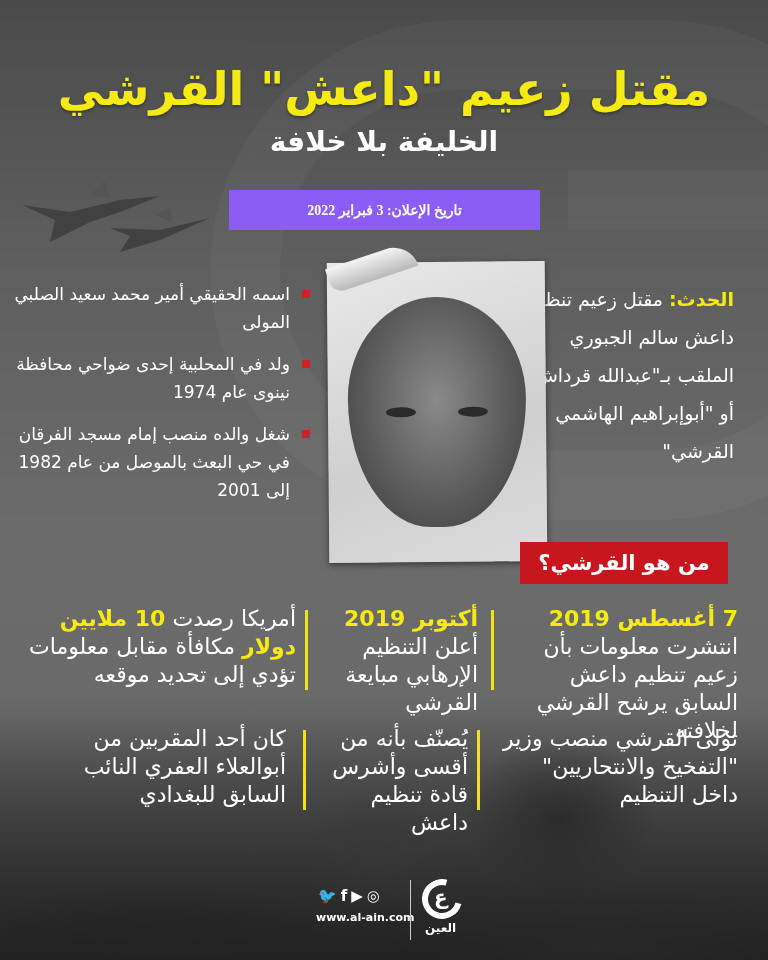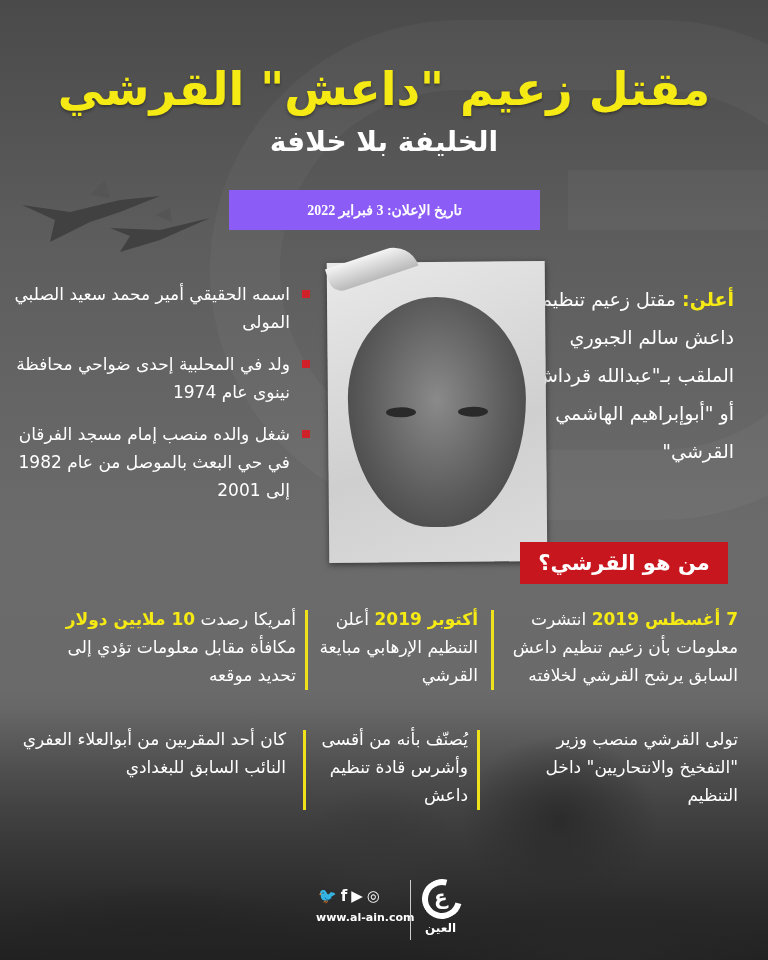--- a/index.html
+++ b/index.html
@@ -79,21 +79,21 @@
   .bullet .sq {
     position: absolute; right: 0; top: 10px; width: 8px; height: 8px; background: #d0202a;
   }
 
   .who-badge {
     position: absolute; left: 520px; top: 542px; width: 208px; height: 42px;
     background: #c8161e; display: flex; align-items: center; justify-content: center;
     font-weight: bold; font-size: 21px;
   }
 
-  .tl-col { position: absolute; text-align: right; font-size: 17px; line-height: 28px; }
+  .tl-col { position: absolute; text-align: right; font-size: 22px; line-height: 28px; }
   .tl-col .hl { color: #f5ea14; font-weight: bold; }
   .sep { position: absolute; width: 3px; background: #f0e21a; }
 
   .footer { position: absolute; left: 300px; top: 875px; width: 180px; height: 70px; }
   .social { position: absolute; left: 18px; top: 12px; display: flex; gap: 4px; direction: ltr; font-size: 15px; font-weight: bold; }
   .social span { display: inline-block; }
   .url { position: absolute; left: 16px; top: 36px; font-size: 11px; font-weight: bold; direction: ltr; }
   .fsep { position: absolute; left: 110px; top: 5px; width: 1px; height: 60px; background: #ccc; }
   .logo { position: absolute; left: 122px; top: 4px; width: 40px; height: 40px; border: 6px solid #fff; border-radius: 50%; border-right-color: transparent; transform: rotate(-30deg); }
   .logo-glyph { position: absolute; left: 134px; top: 10px; font-size: 20px; font-weight: bold; }
@@ -113,21 +113,21 @@
     <path d="M100 68 L150 70 L200 58 L150 80 L110 92 L120 76 Z"></path>
     <path d="M145 55 L160 48 L162 62 Z" fill="#555"></path>
   </g>
 </svg>
 
 <div class="title">مقتل زعيم "داعش" القرشي</div>
 <div class="subtitle">الخليفة بلا خلافة</div>
 <div class="date-badge">تاريخ الإعلان: 3 فبراير 2022</div>
 
 <div class="event">
-  <span class="lbl">أعلن:</span>
+  <span class="lbl">الحدث:</span>
   <span>مقتل زعيم تنظيم داعش سالم الجبوري الملقب بـ"عبدالله قرداش" أو "أبوإبراهيم الهاشمي القرشي"</span>
 </div>
 
 <div class="portrait">
   <div class="curl"></div>
   <div class="face">
     <div class="eye" style="left:38px"></div>
     <div class="eye" style="right:38px"></div>
   </div>
 </div>

